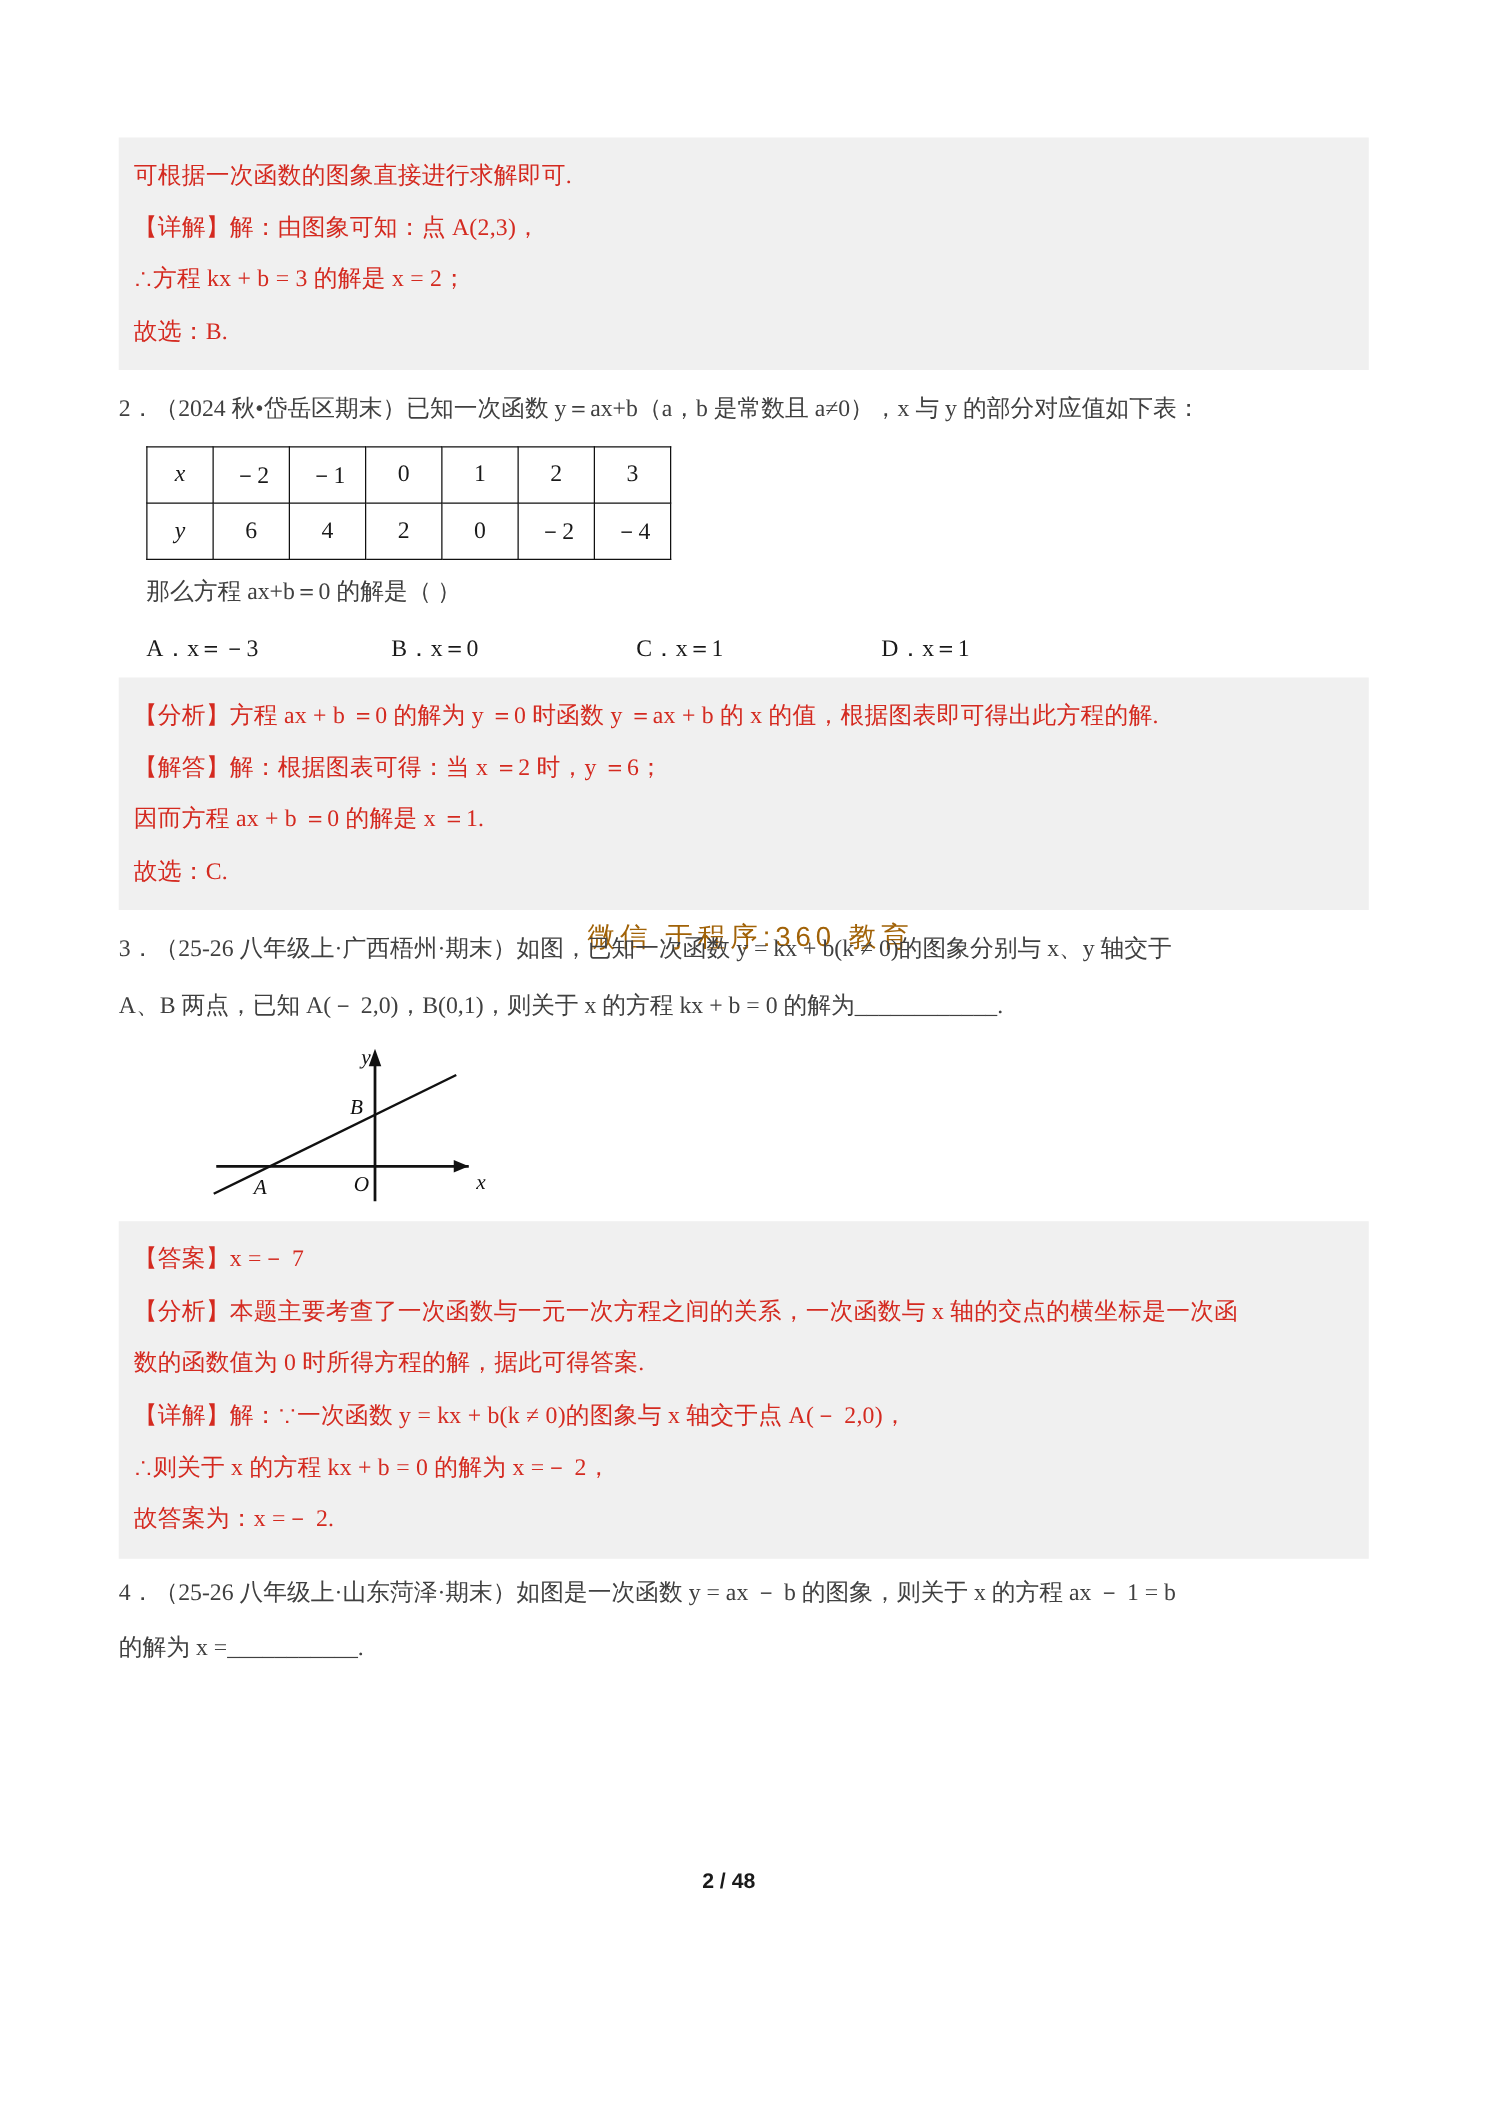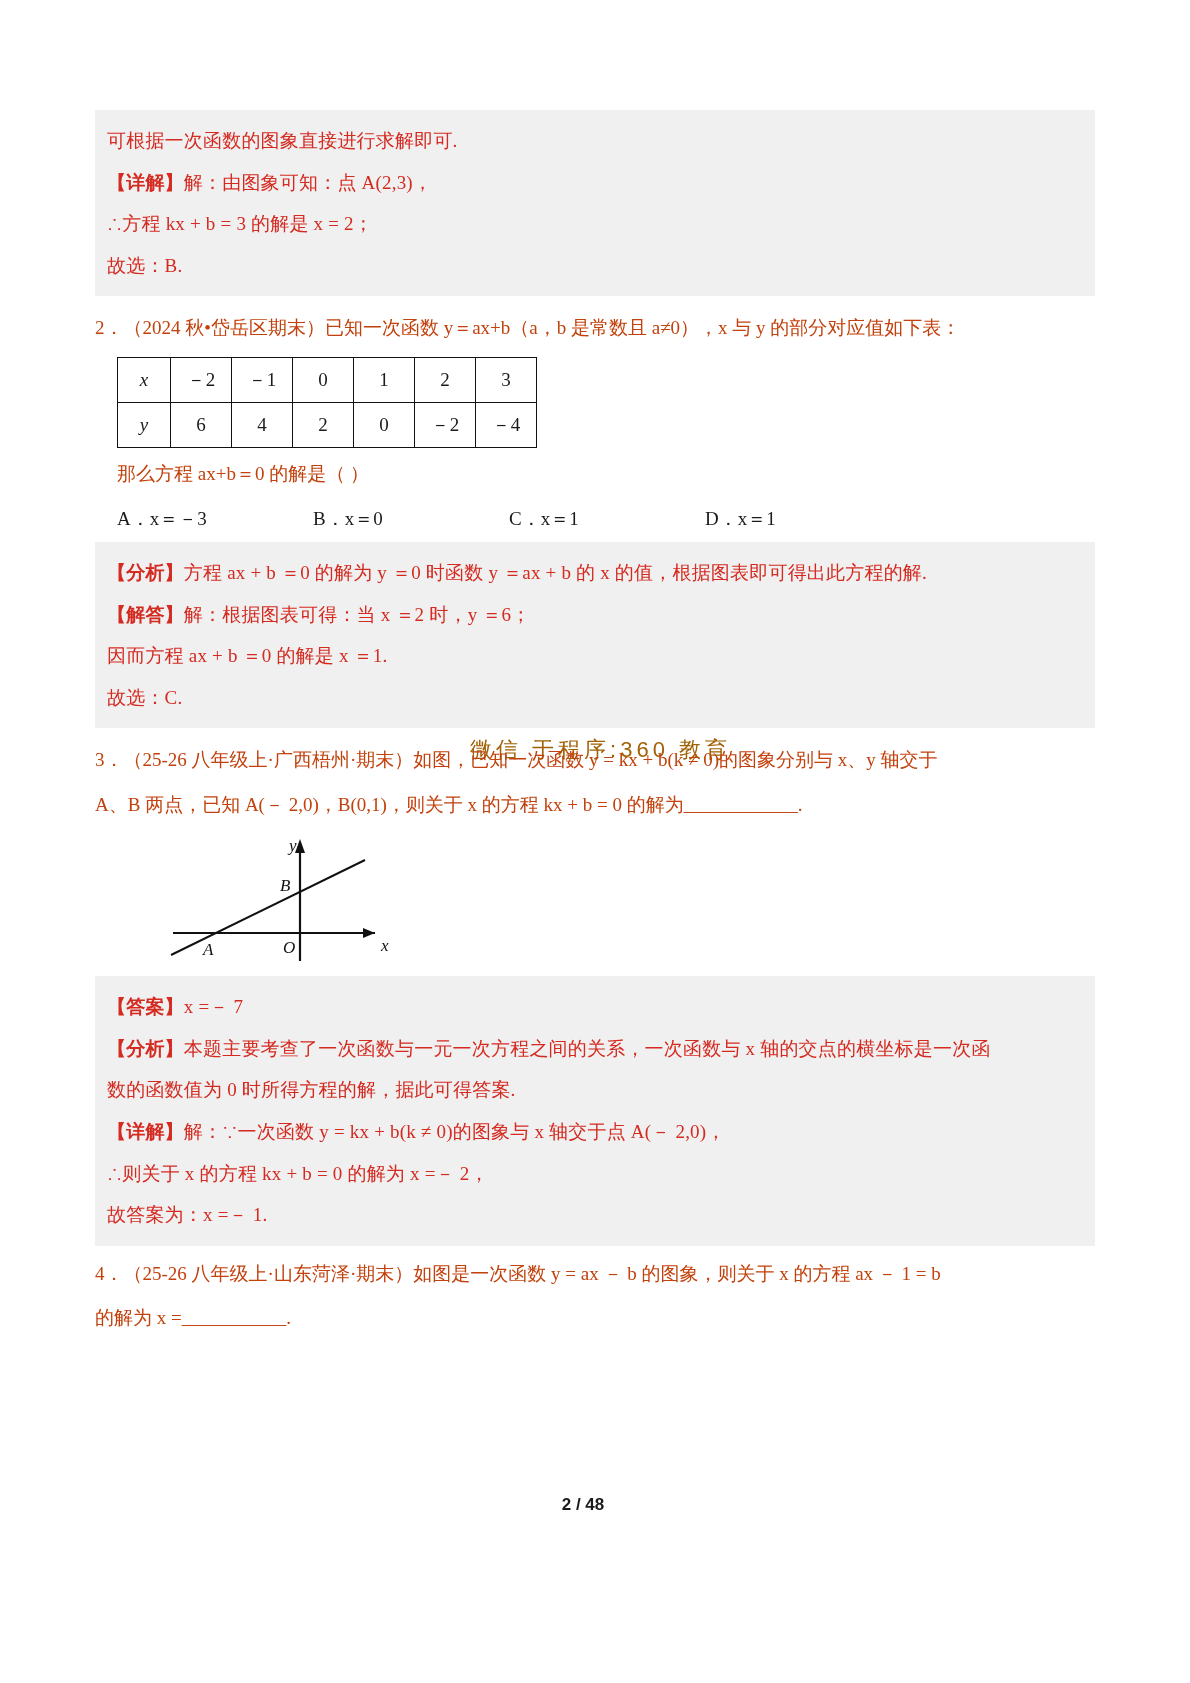--- a/index.html
+++ b/index.html
@@ -35,26 +35,26 @@
     padding: 10px 0 10px 0;
     margin: 0;
   }
   .exp-line {
     color: #d42a20;
     font-size: 19px;
     line-height: 1.45;
     padding: 7px 21px 7px 12px;
     letter-spacing: 0.2px;
   }
-  .exp-line .tag { font-weight: 700; }
+  .exp-line .tag { font-weight: 400; }
   .q-line {
     font-size: 19px;
     line-height: 1.5;
     padding: 8px 4px 8px 0;
-    color: #c2410c;
+    color: #404040;
   }
   .q-line.indent { padding-left: 22px; }
 
   
   .tbl-wrap { padding: 6px 0 4px 22px; }
   table.vals {
     border-collapse: collapse;
     font-size: 19px;
   }
   table.vals td {
@@ -220,21 +220,21 @@
       </div>
       <div class="exp-line">
         <span class="tag">【分析】</span><span>本题主要考查了一次函数与一元一次方程之间的关系，一次函数与 x 轴的交点的横坐标是一次函</span>
       </div>
       <div class="exp-line">数的函数值为 0 时所得方程的解，据此可得答案.</div>
       <div class="exp-line">
         <span class="tag">【详解】</span><span>解：∵一次函数 y = kx + b(k ≠ 0)的图象与 x 轴交于点 A(－ 2,0)，</span>
       </div>
       <div class="exp-line">∴则关于 x 的方程 kx + b = 0 的解为 x =－ 2，</div>
       <div class="exp-line">
-        <span>故答案为：</span><span>x =－ 1.</span>
+        <span>故答案为：</span><span>x =－ 2.</span>
       </div>
     </div>
 
     <div class="sp6"></div>
 
     <div class="q-line">
       <span>4．</span><span>（25-26 八年级上·山东菏泽·期末）如图是一次函数 y = ax － b 的图象，则关于 x 的方程 ax － 1 = b</span>
     </div>
     <div class="q-line">的解为 x =___________.</div>
 

